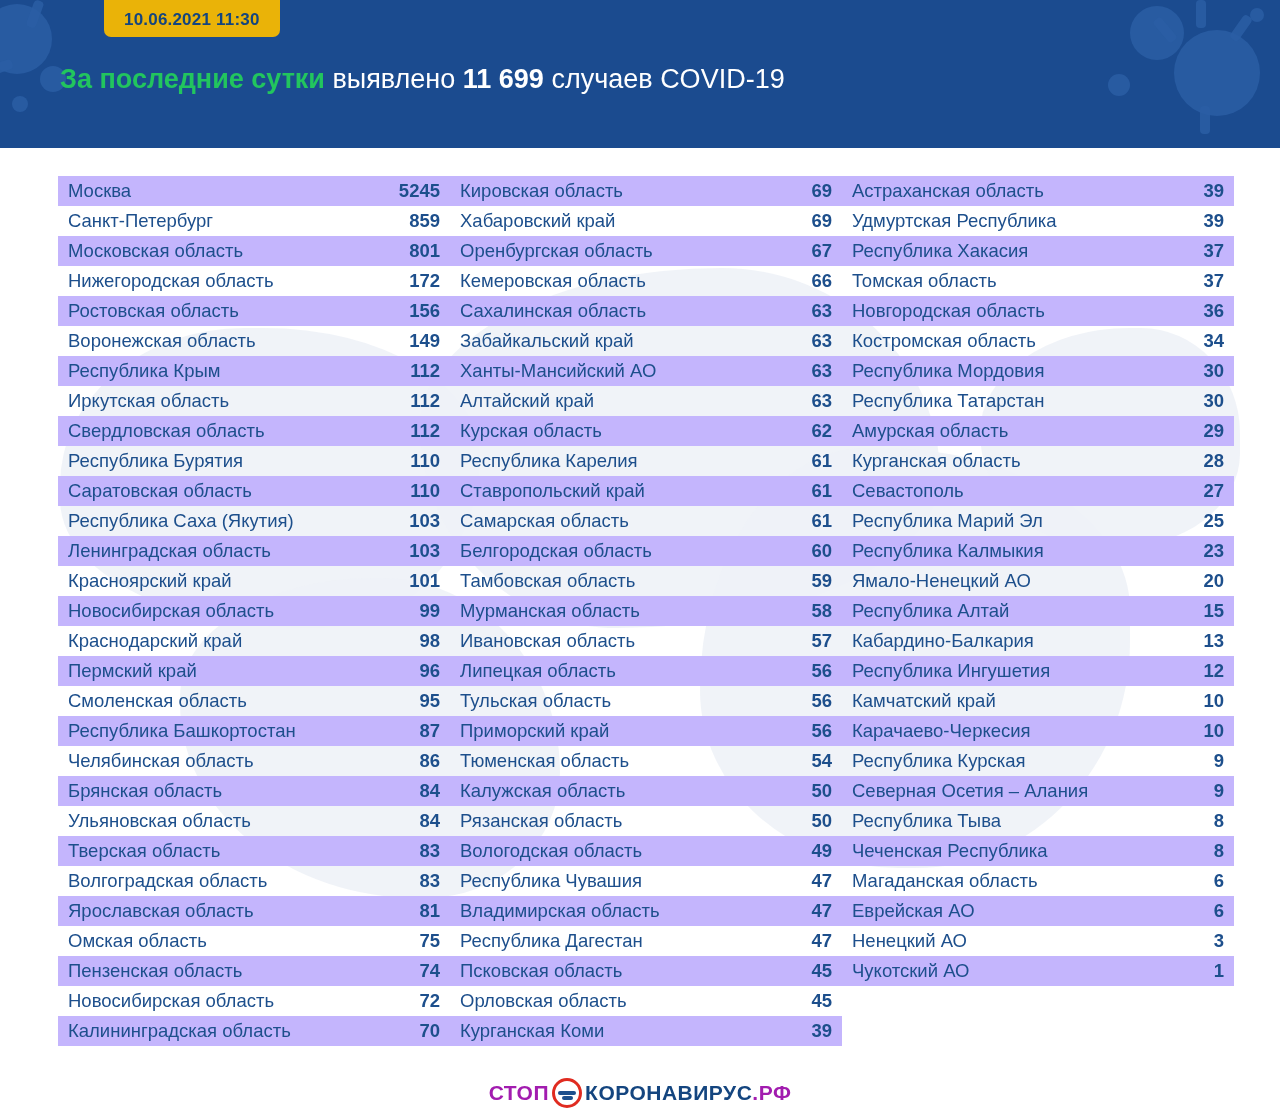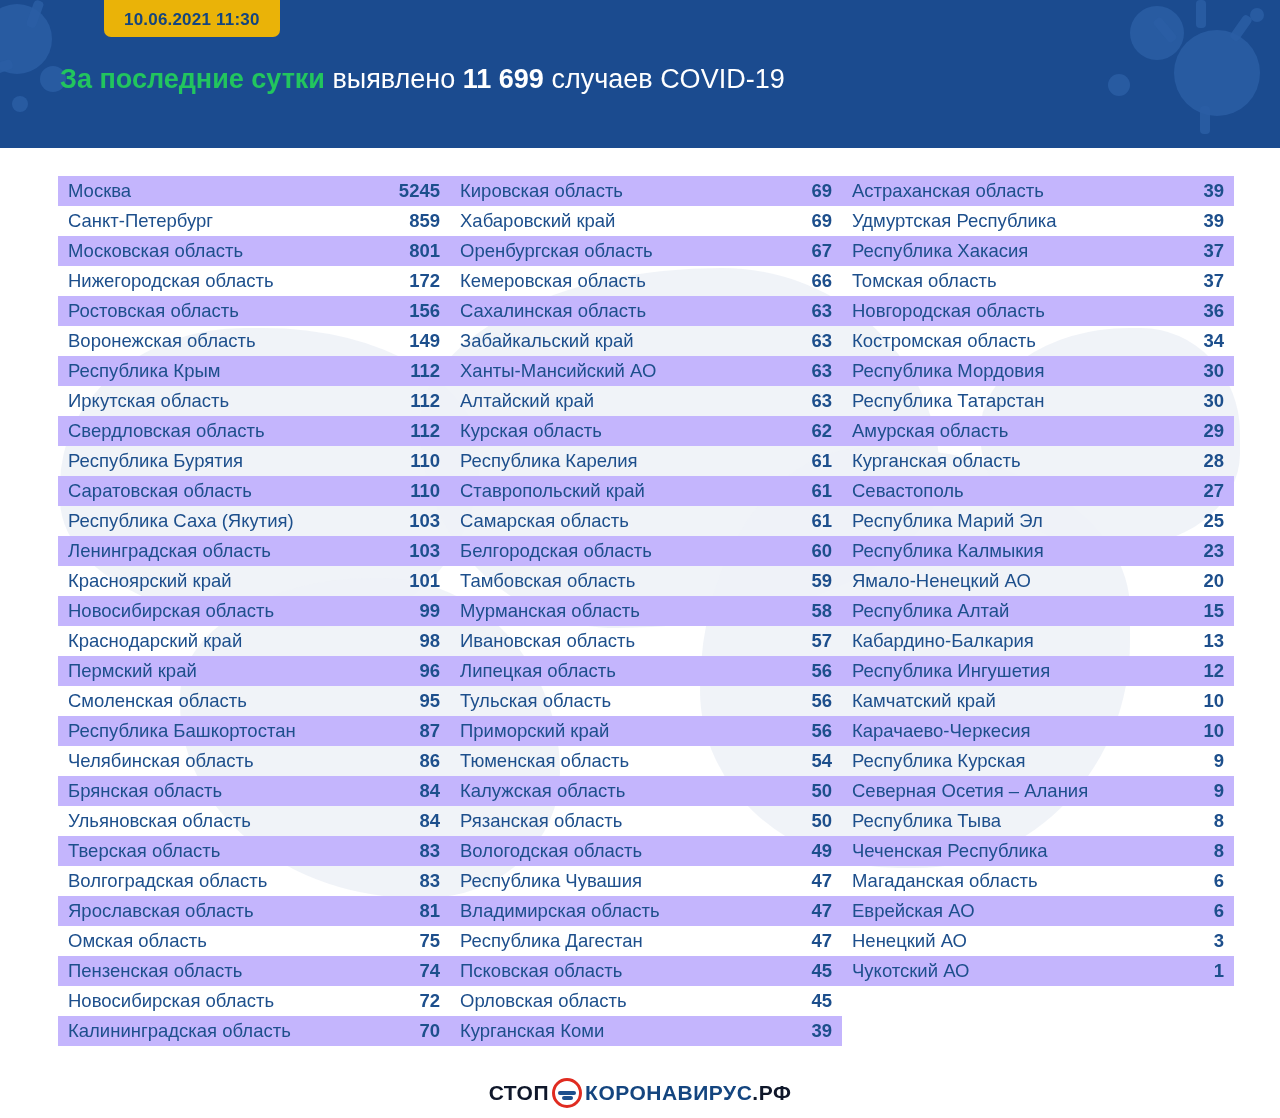--- a/index.html
+++ b/index.html
@@ -151,21 +151,21 @@
     justify-content: center;
     z-index: 3;
   }
   .logo {
     display: flex;
     align-items: center;
     font-size: 21px;
     font-weight: bold;
     letter-spacing: 0.5px;
   }
-  .logo .red { color: #0f172a; }
+  .logo .red { color: #a21caf; }
   .logo .blue { color: #14457f; }
   .logo .mark {
     width: 30px;
     height: 30px;
     border-radius: 50%;
     border: 3px solid #e02b20;
     margin: 0 3px;
     position: relative;
     display: inline-block;
     box-sizing: border-box;

